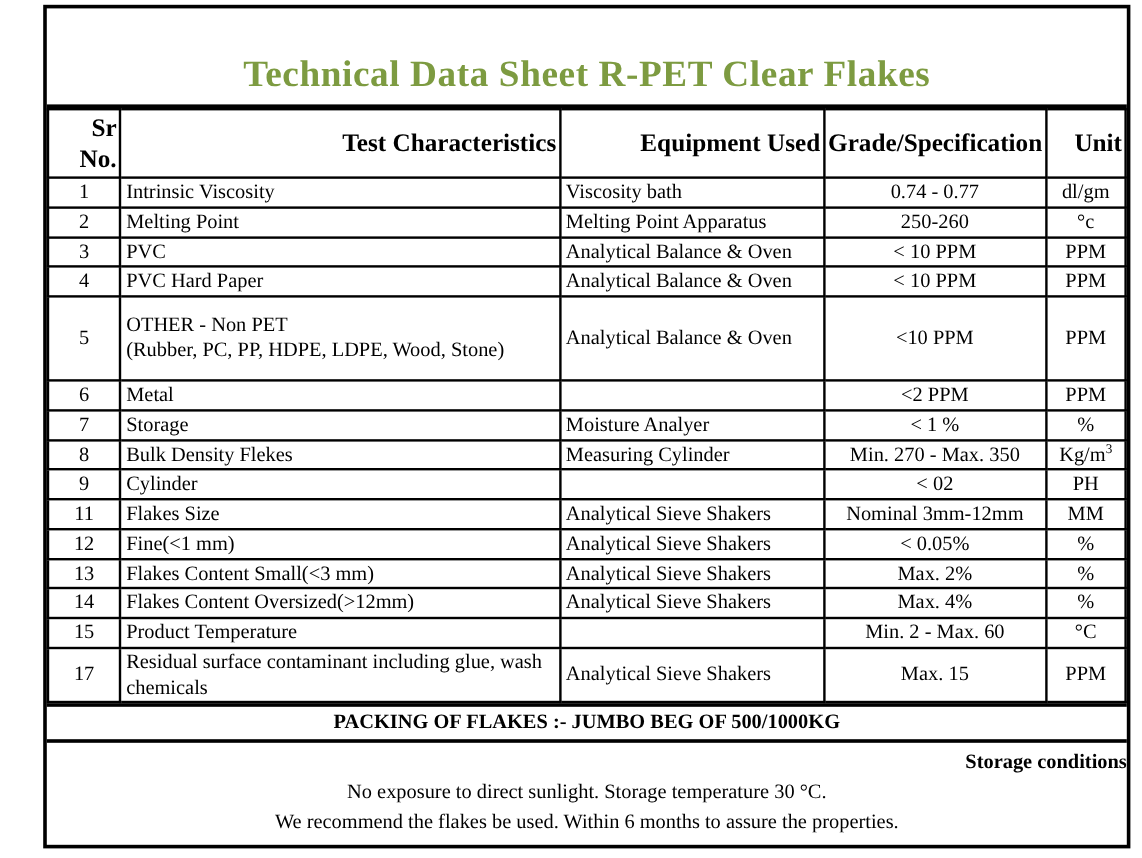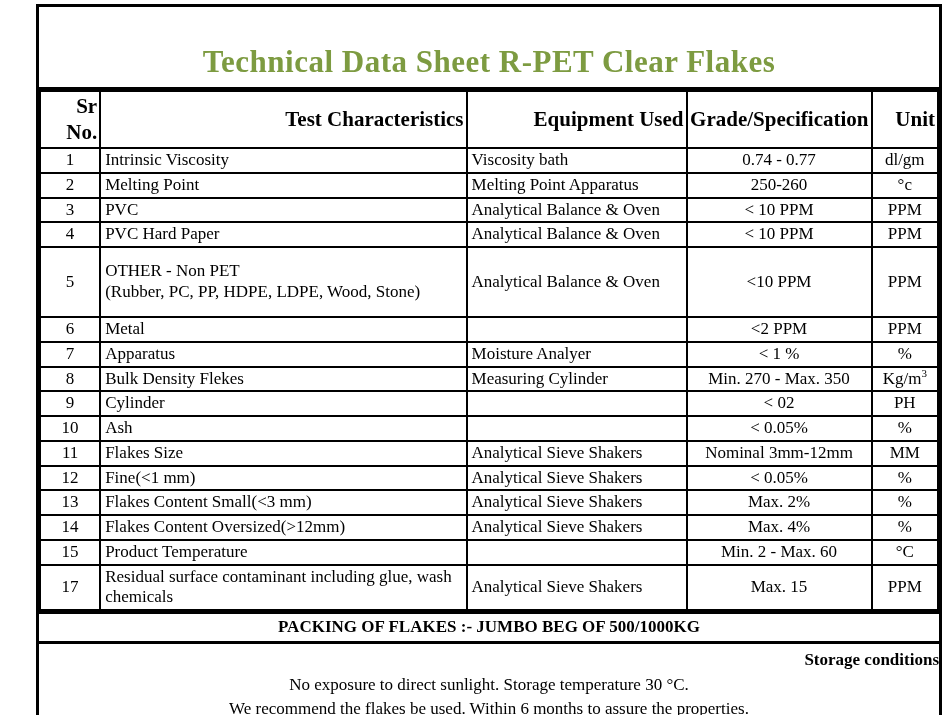--- a/index.html
+++ b/index.html
@@ -144,47 +144,40 @@
         </tr>
         <tr>
           <td class="no">6</td>
           <td class="test">Metal</td>
           <td class="equip"></td>
           <td class="grade">&lt;2 PPM</td>
           <td class="unit">PPM</td>
         </tr>
         <tr>
           <td class="no">7</td>
-          <td class="test">Apparatus</td>
+          <td class="test">Storage</td>
           <td class="equip">Moisture Analyer</td>
           <td class="grade">&lt; 1 %</td>
           <td class="unit">%</td>
         </tr>
         <tr>
           <td class="no">8</td>
           <td class="test">Bulk Density Flekes</td>
           <td class="equip">Measuring Cylinder</td>
           <td class="grade">Min. 270 - Max. 350</td>
           <td class="unit">Kg/m<sup>3</sup></td>
         </tr>
         <tr>
           <td class="no">9</td>
           <td class="test">Cylinder</td>
           <td class="equip"></td>
           <td class="grade">&lt; 02</td>
           <td class="unit">PH</td>
         </tr>
         <tr>
-          <td class="no">10</td>
-          <td class="test">Ash</td>
-          <td class="equip"></td>
-          <td class="grade">&lt; 0.05%</td>
-          <td class="unit">%</td>
-        </tr>
-        <tr>
           <td class="no">11</td>
           <td class="test">Flakes Size</td>
           <td class="equip">Analytical Sieve Shakers</td>
           <td class="grade">Nominal 3mm-12mm</td>
           <td class="unit">MM</td>
         </tr>
         <tr>
           <td class="no">12</td>
           <td class="test">Fine(&lt;1 mm)</td>
           <td class="equip">Analytical Sieve Shakers</td>

